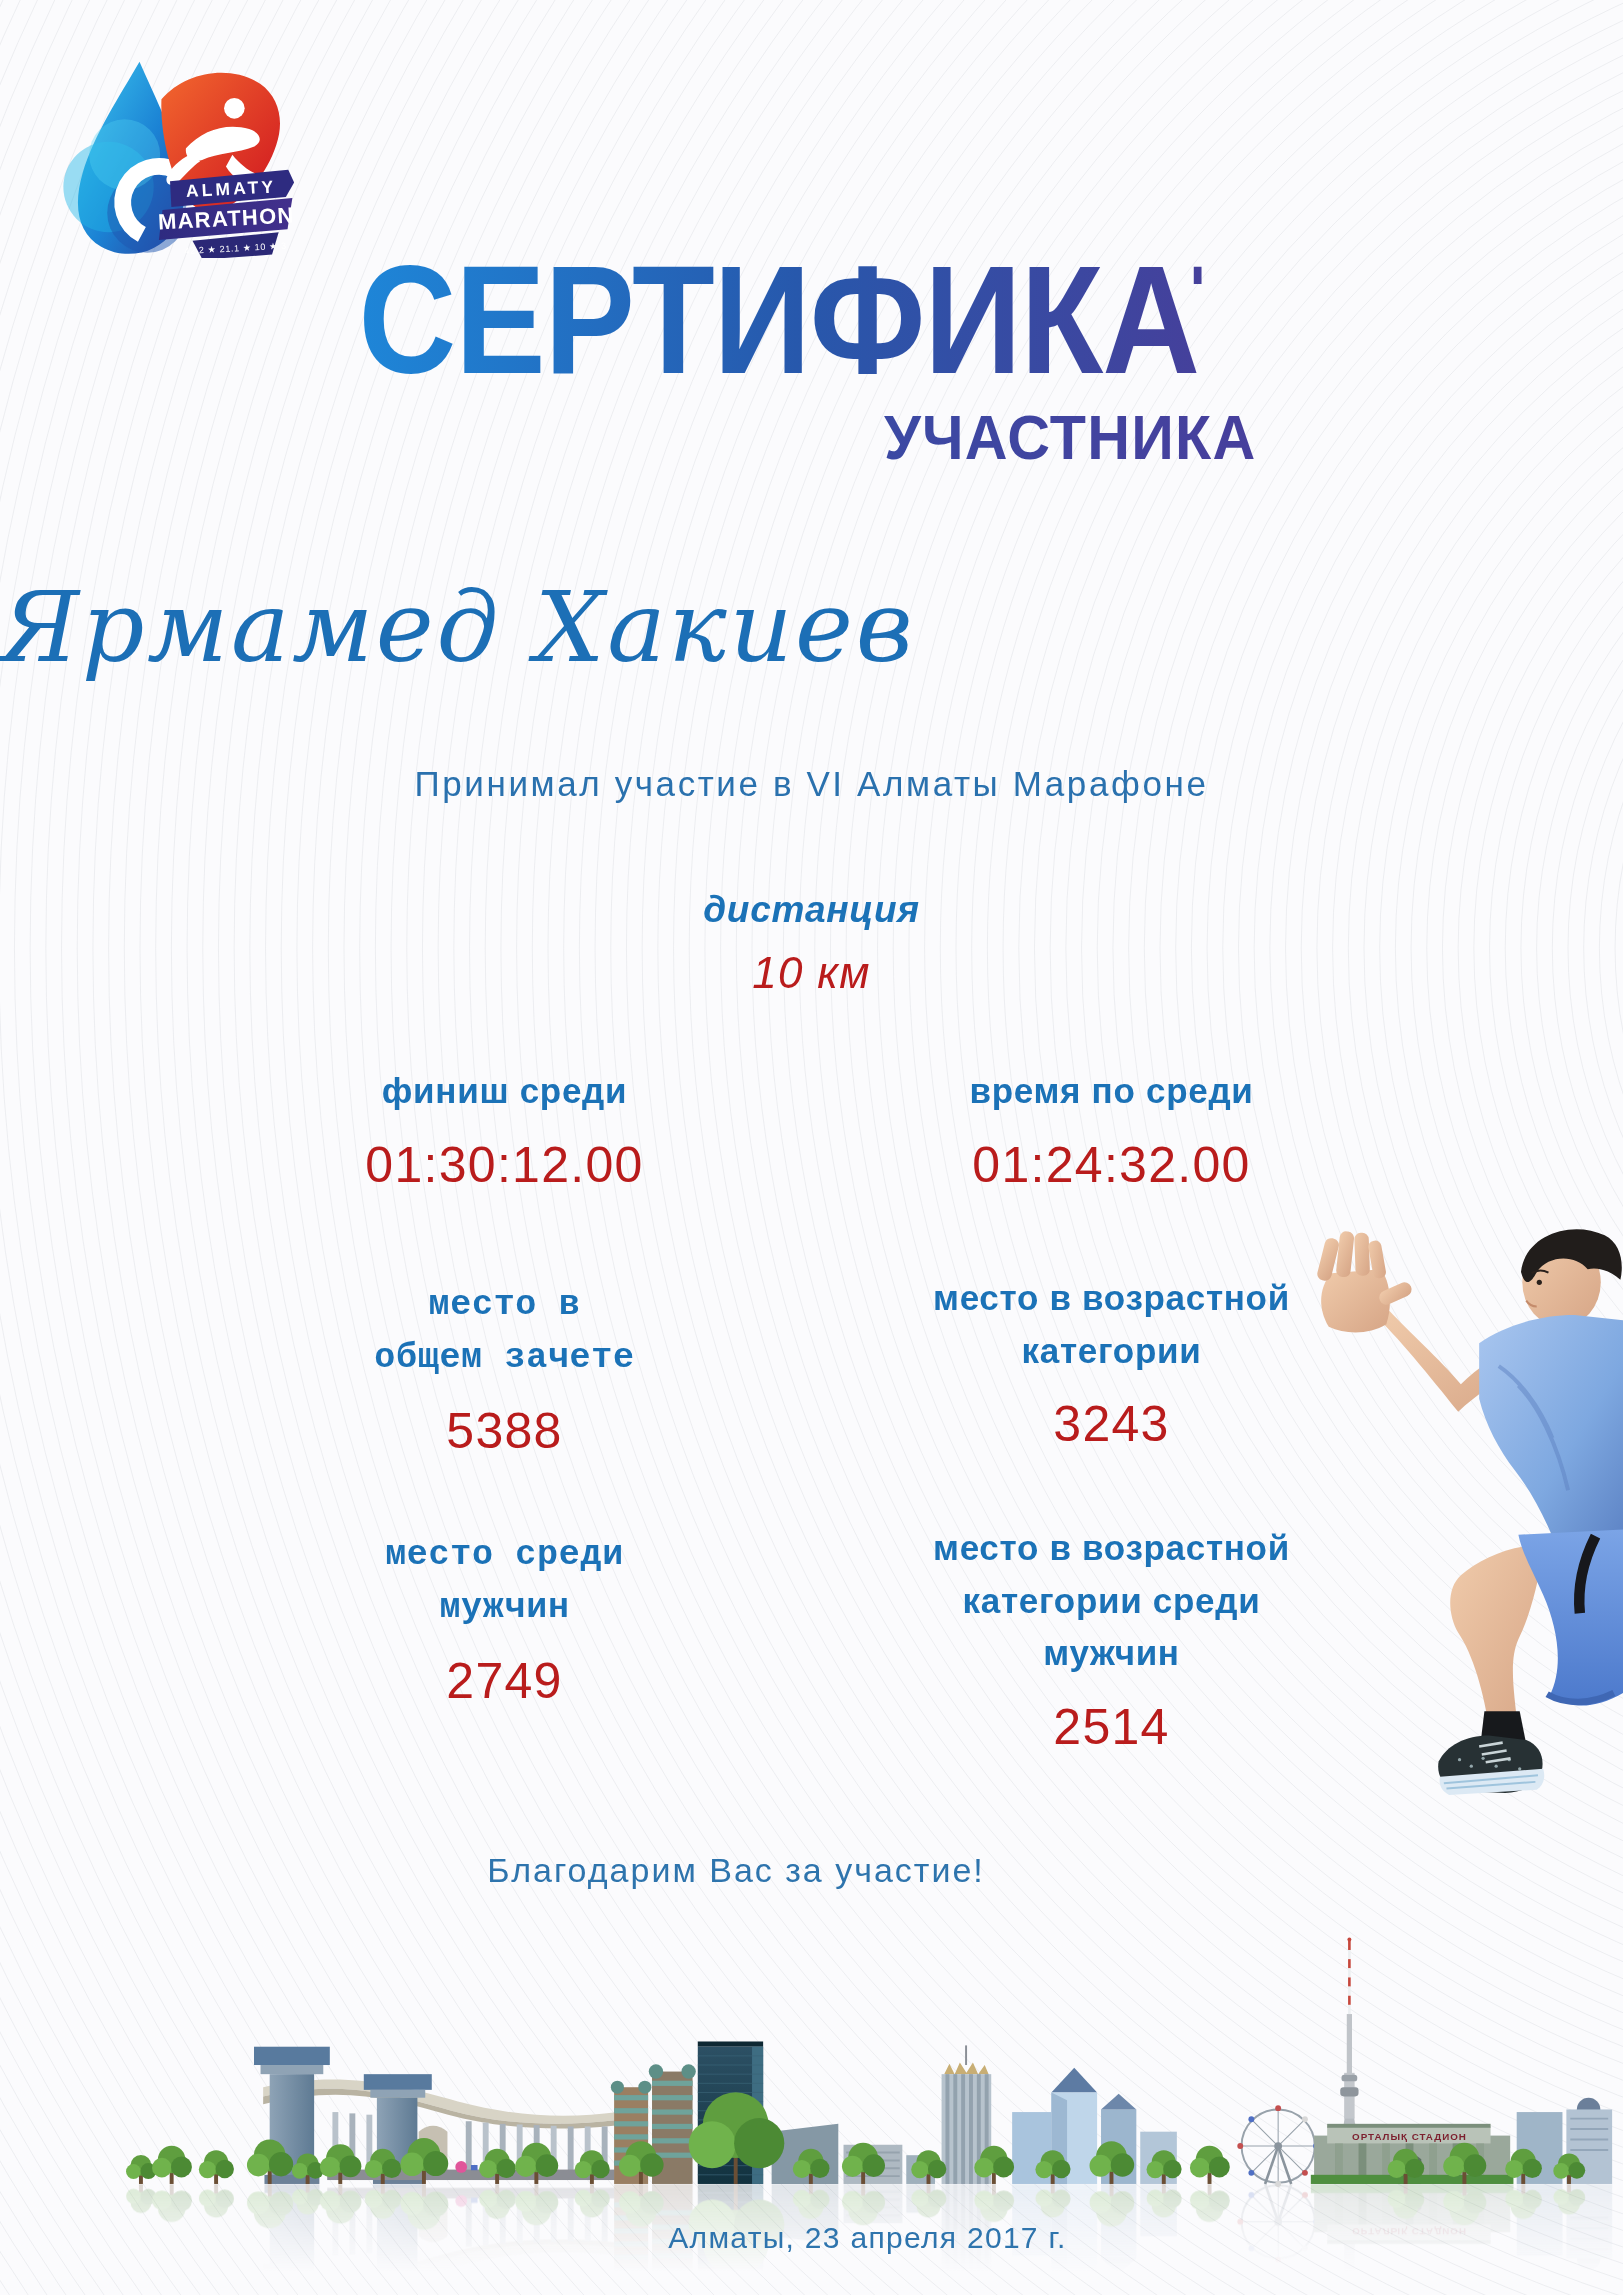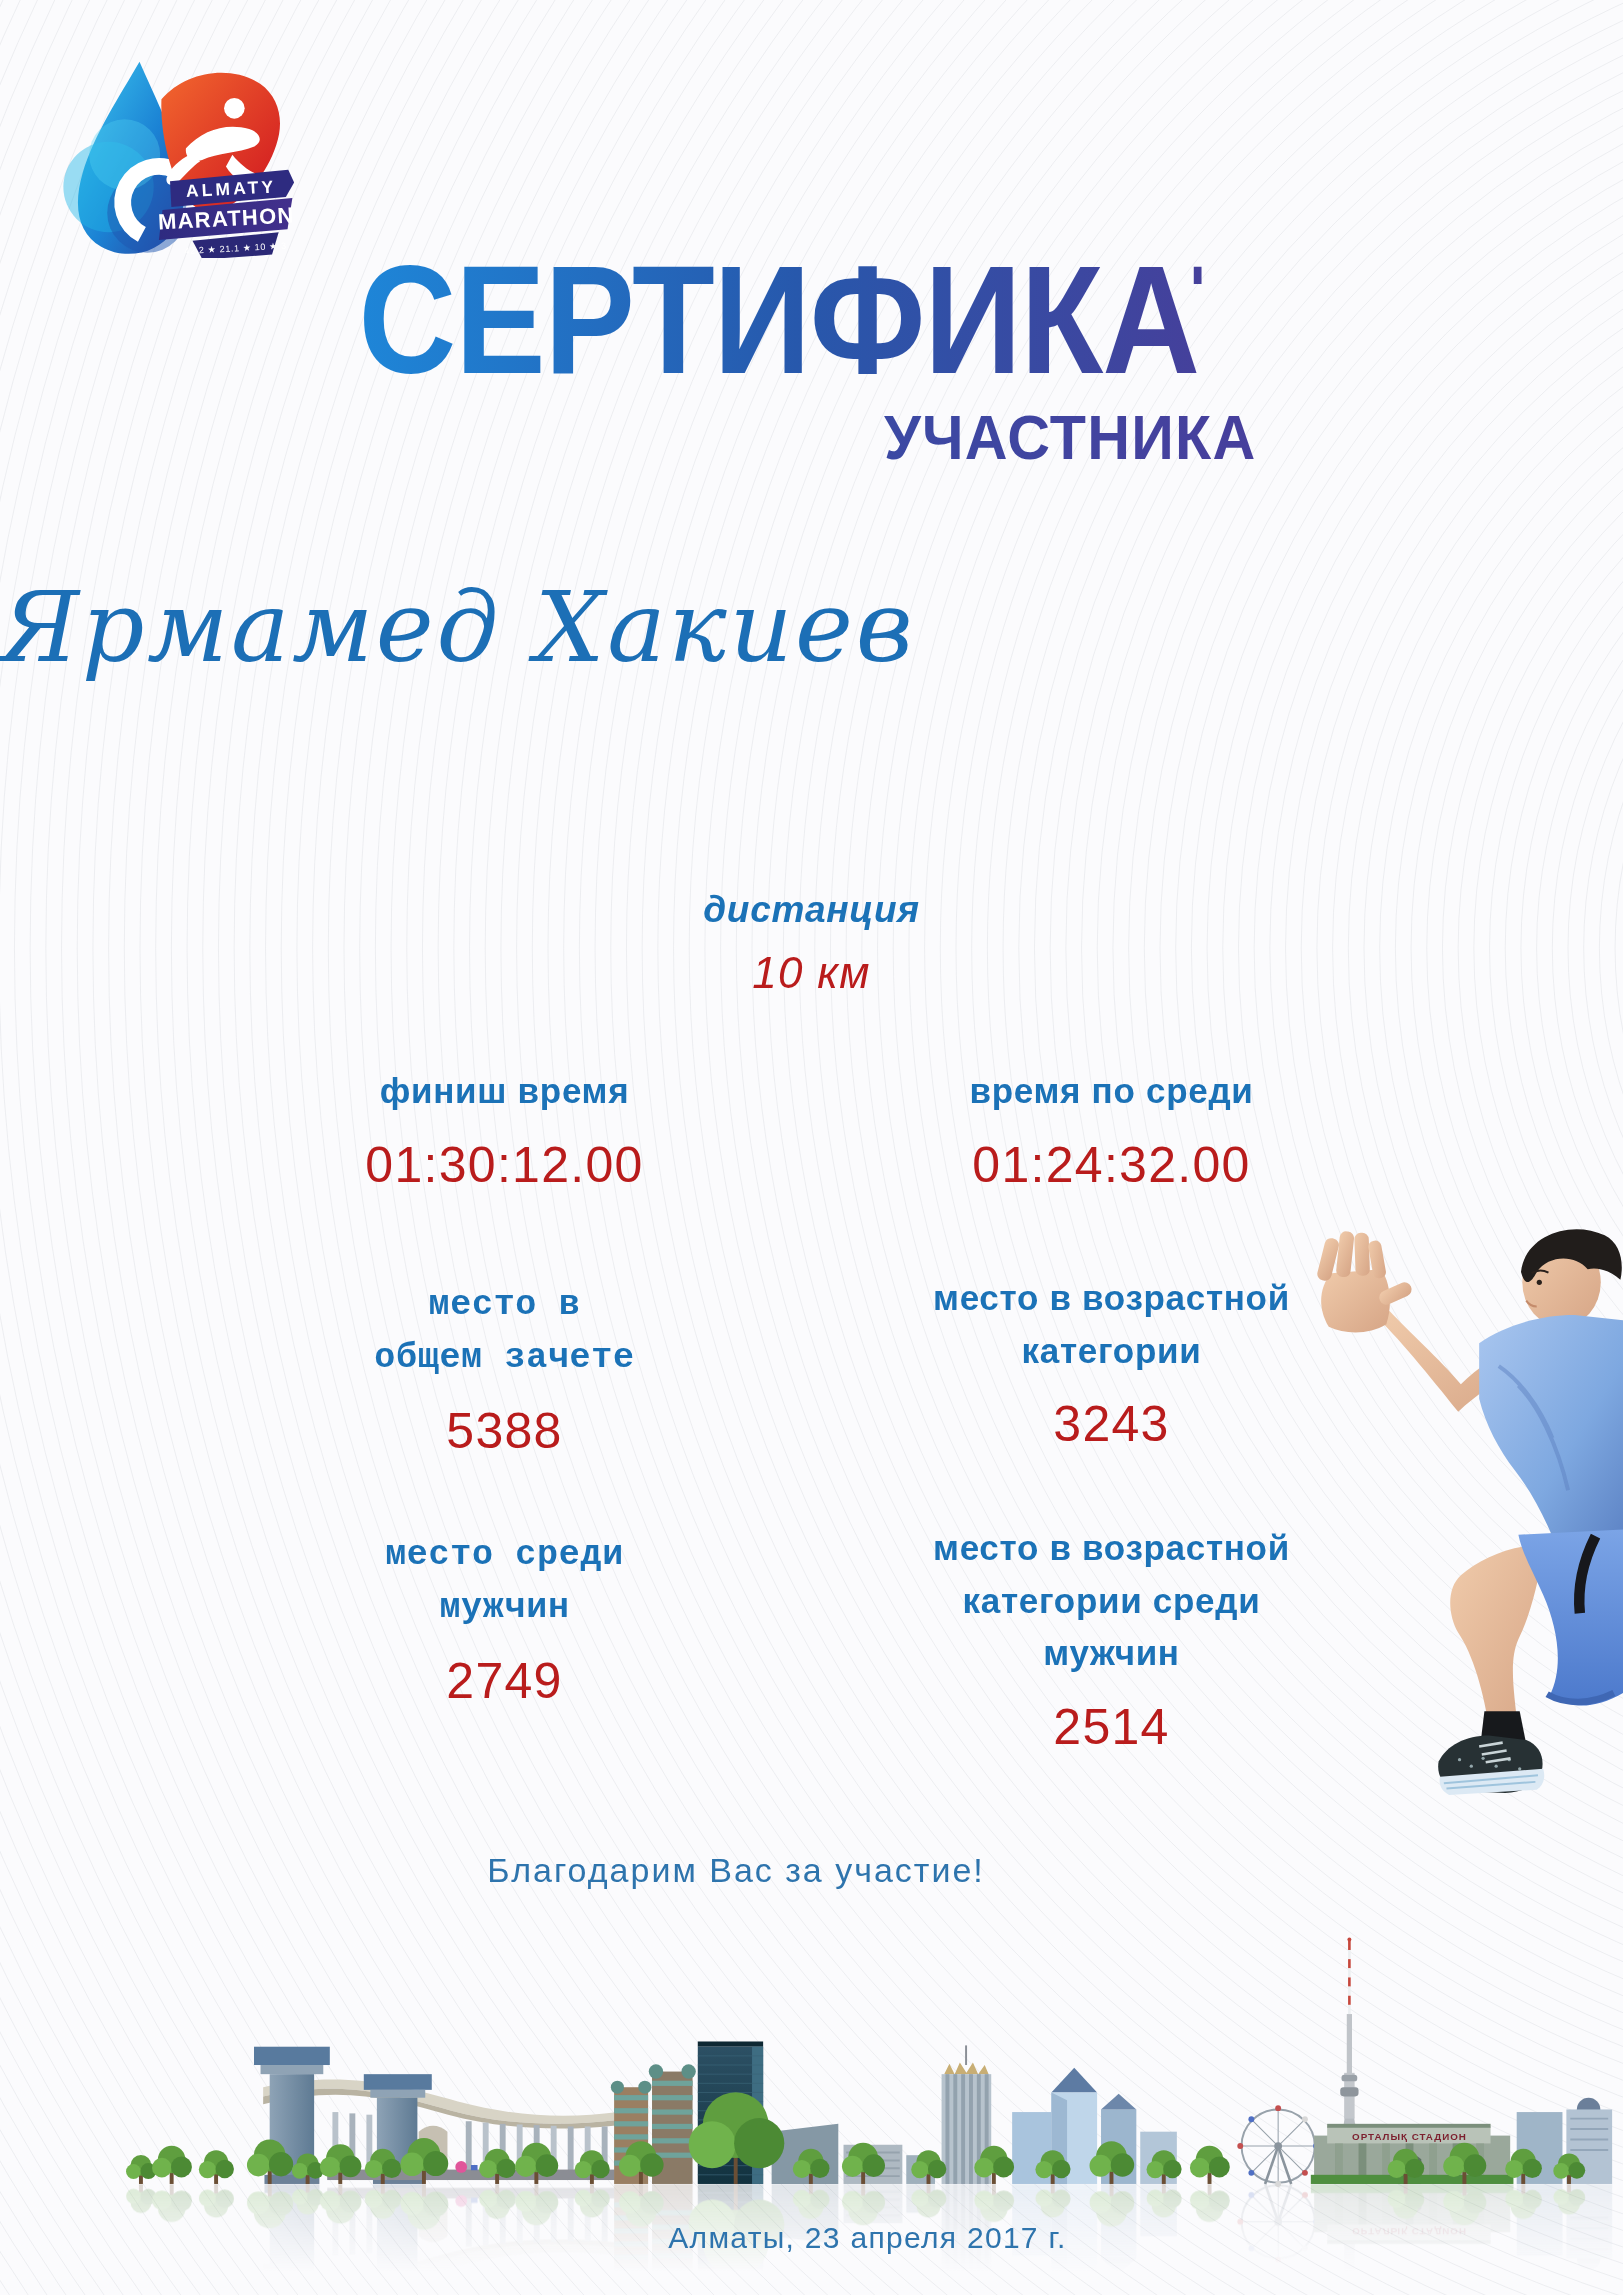--- a/index.html
+++ b/index.html
@@ -301,28 +301,29 @@
       <text class="logo-text3" x="264" y="300" text-anchor="middle">42.2 ★ 21.1 ★ 10 ★ 3</text>
     </g>
   </svg>
 
   <div class="title-block abs">
     <h1>СЕРТИФИКАТ</h1>
     <h2>УЧАСТНИКА</h2>
   </div>
 
   <div class="name abs">Ярмамед Хакиев</div>
+  <div class="event abs">Принимал участие в VI Алматы Марафоне</div>
 
   <div class="stat dist">
     <div class="s-label">дистанция</div>
     <div class="s-value">10 км</div>
   </div>
 
   <div class="stat" style="left:256px;top:1065px">
-    <div class="s-label">финиш время</div>
+    <div class="s-label">финиш среди</div>
     <div class="s-value">01:30:12.00</div>
   </div>
   <div class="stat" style="left:863px;top:1065px">
     <div class="s-label">время по среди</div>
     <div class="s-value">01:24:32.00</div>
   </div>
 
   <div class="stat" style="left:256px;top:1272px">
     <div class="s-label mw-left">место в общем зачете</div>
     <div class="s-value">5388</div>

